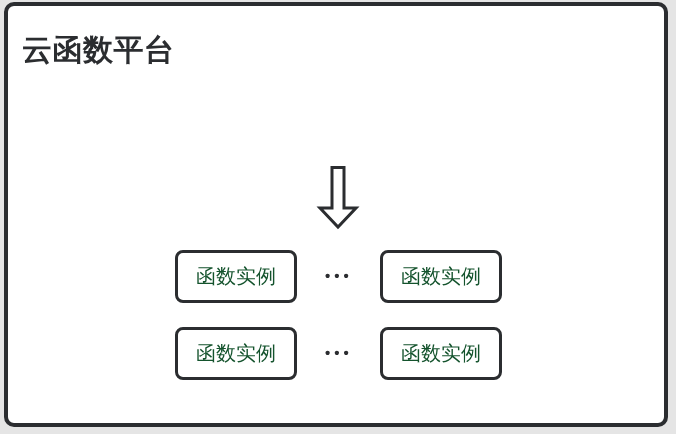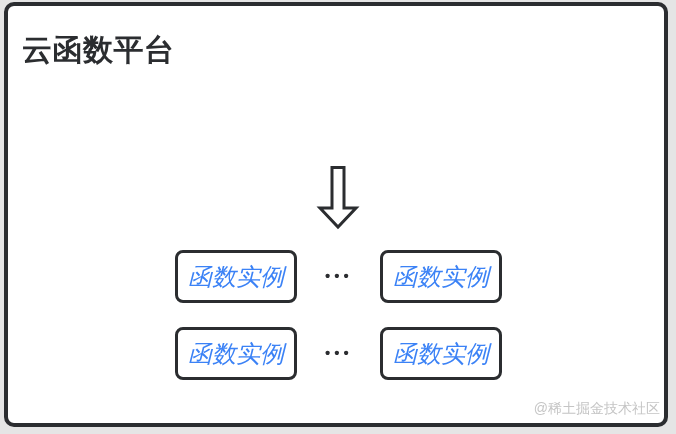--- a/index.html
+++ b/index.html
@@ -60,23 +60,22 @@
   .inst-box {
     position: absolute;
     width: 116px;
     height: 47px;
     border: 3px solid #2b2d30;
     border-radius: 8px;
     background: #ffffff;
     display: flex;
     align-items: center;
     justify-content: center;
-    font-size: 24px;
-    color: #3b82f6;
-    font-style: italic;
+    font-size: 20px;
+    color: #14532d;
   }
   .inst-a { left: 175px; top: 250px; }
   .inst-b { left: 380px; top: 250px; }
   .inst-c { left: 175px; top: 327px; }
   .inst-d { left: 380px; top: 327px; }
   .dots {
     position: absolute;
     width: 86px;
     text-align: center;
     font-size: 15px;
@@ -120,14 +119,13 @@
   <div class="inst-box inst-c">
     <span>函数实例</span>
   </div>
 
   <div class="dots dots-2">•••</div>
 
   <div class="inst-box inst-d">
     <span>函数实例</span>
   </div>
 
-  <div class="watermark">@稀土掘金技术社区</div>
 </div>
 
 </body></html>

